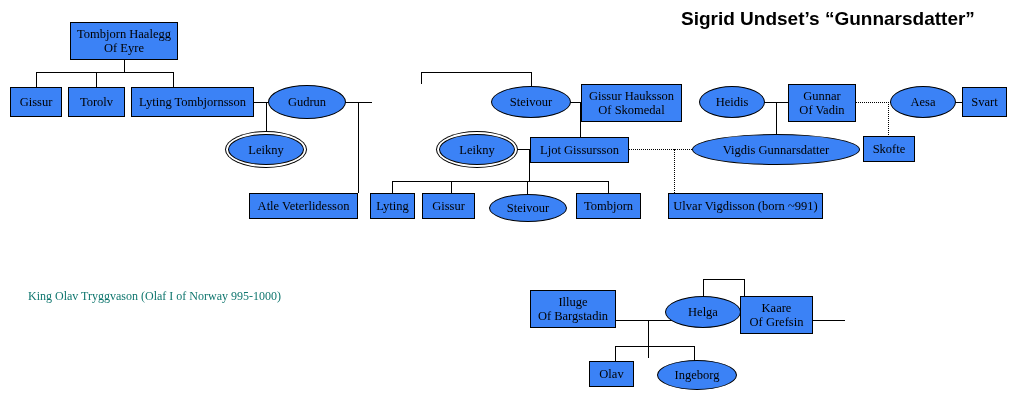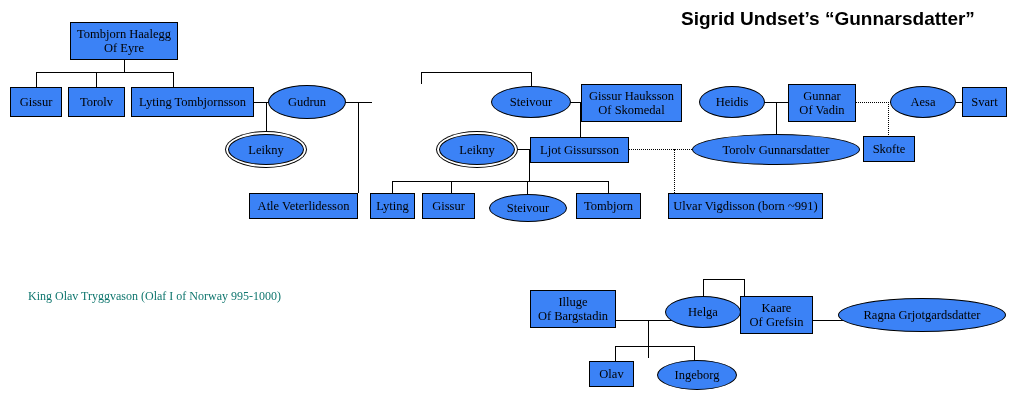--- a/index.html
+++ b/index.html
@@ -112,21 +112,21 @@
   <div class="node box" style="left:422px;top:193px;width:53px;height:26px;">Gissur</div>
   <div class="node ellipse" style="left:489px;top:194px;width:78px;height:28px;">Steivour</div>
   <div class="node box" style="left:576px;top:193px;width:65px;height:26px;">Tombjorn</div>
 
   <div class="node ellipse" style="left:699px;top:86px;width:66px;height:32px;">Heidis</div>
   <div class="ln h" style="left:762px;top:102px;width:28px;"></div>
   <div class="node box" style="left:788px;top:84px;width:68px;height:38px;">Gunnar
 Of Vadin</div>
 
   <div class="ln v" style="left:776px;top:102px;height:40px;"></div>
-  <div class="node ellipse" style="left:692px;top:134px;width:168px;height:31px;">Torolv Gunnarsdatter</div>
+  <div class="node ellipse" style="left:692px;top:134px;width:168px;height:31px;">Vigdis Gunnarsdatter</div>
 
   <div class="dot h" style="left:855px;top:102px;width:42px;"></div>
   <div class="node ellipse" style="left:890px;top:86px;width:66px;height:32px;">Aesa</div>
 
   <div class="dot v" style="left:888px;top:102px;height:35px;"></div>
   <div class="node box" style="left:863px;top:136px;width:52px;height:26px;">Skofte</div>
 
   <div class="ln h" style="left:953px;top:102px;width:11px;"></div>
   <div class="node box" style="left:962px;top:87px;width:45px;height:30px;">Svart</div>
 
@@ -147,15 +147,14 @@
   <div class="ln h" style="left:615px;top:346px;width:79px;"></div>
   <div class="ln v" style="left:615px;top:346px;height:15px;"></div>
   <div class="ln v" style="left:694px;top:346px;height:15px;"></div>
 
   <div class="node box" style="left:589px;top:361px;width:45px;height:26px;">Olav</div>
   <div class="node ellipse" style="left:657px;top:360px;width:80px;height:30px;">Ingeborg</div>
 
   <div class="node box" style="left:740px;top:296px;width:73px;height:38px;">Kaare
 Of Grefsin</div>
   <div class="ln h" style="left:812px;top:320px;width:33px;"></div>
-  <div class="node ellipse" style="left:838px;top:298px;width:168px;height:34px;">Ragna Grjotgardsdatter</div>
 
 </div>
 
 </body></html>

